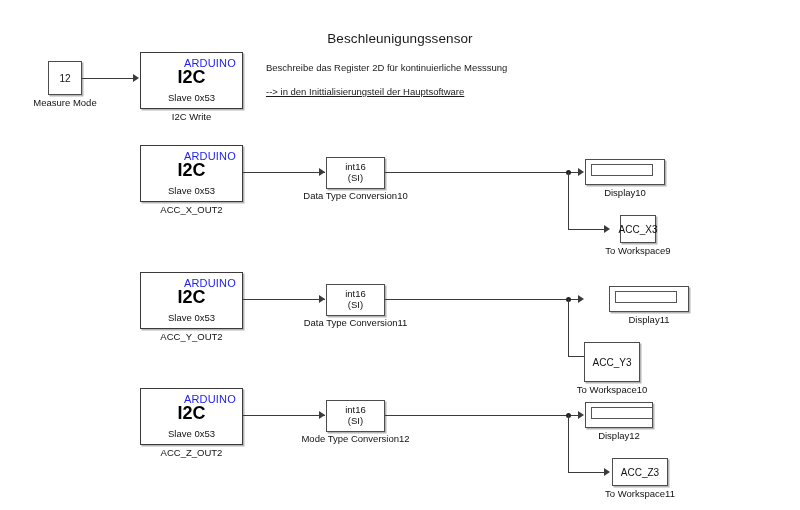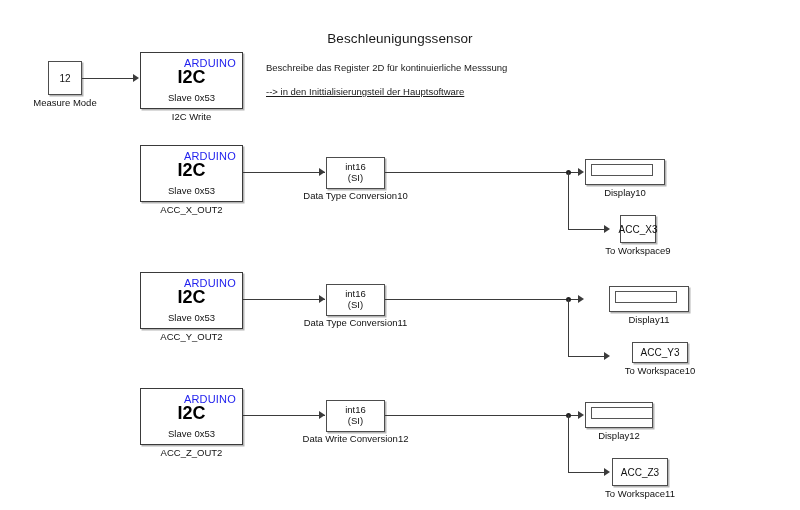--- a/index.html
+++ b/index.html
@@ -239,39 +239,39 @@
   <div class="arrow" style="left:578px; top:295px;"></div>
   <div class="wire wire-v" style="left:568px; top:299px; height:58px;"></div>
   <div class="wire wire-h" style="left:568px; top:356px; width:38px;"></div>
   <div class="arrow" style="left:604px; top:352px;"></div>
 
   <div class="blk disp-blk" style="left:585px; top:286px; width:80px; height:26px;margin-left:24px;">
     <span class="disp-inner"></span>
     <span class="blk-label">Display11</span>
   </div>
 
-  <div class="blk ws-blk" style="left:632px; top:342px; width:56px; height:21px;">
+  <div class="blk ws-blk" style="left:584px; top:342px; width:56px; height:40px;">
     <span>ACC_Y3</span>
     <span class="blk-label">To Workspace10</span>
   </div>
 
   <div class="blk i2c-blk" style="left:140px; top:388px; width:103px; height:57px;">
     <span class="i2c-vendor">ARDUINO</span>
     <span class="i2c-main">I2C</span>
     <span class="i2c-sub">Slave 0x53</span>
     <span class="blk-label">ACC_Z_OUT2</span>
   </div>
 
   <div class="wire wire-h" style="left:243px; top:415px; width:82px;"></div>
   <div class="arrow" style="left:319px; top:411px;"></div>
 
   <div class="blk conv-blk" style="left:326px; top:400px; width:59px; height:32px;">
     <span>int16</span>
     <span>(SI)</span>
-    <span class="blk-label">Data Write Conversion12</span>
+    <span class="blk-label">Mode Type Conversion12</span>
   </div>
 
   <div class="wire wire-h" style="left:385px; top:415px; width:196px;"></div>
   <div class="junction" style="left:566px; top:413px;"></div>
   <div class="arrow" style="left:578px; top:411px;"></div>
   <div class="wire wire-v" style="left:568px; top:415px; height:58px;"></div>
   <div class="wire wire-h" style="left:568px; top:472px; width:38px;"></div>
   <div class="arrow" style="left:604px; top:468px;"></div>
 
   <div class="blk disp-blk" style="left:585px; top:402px; width:68px; height:26px;">

